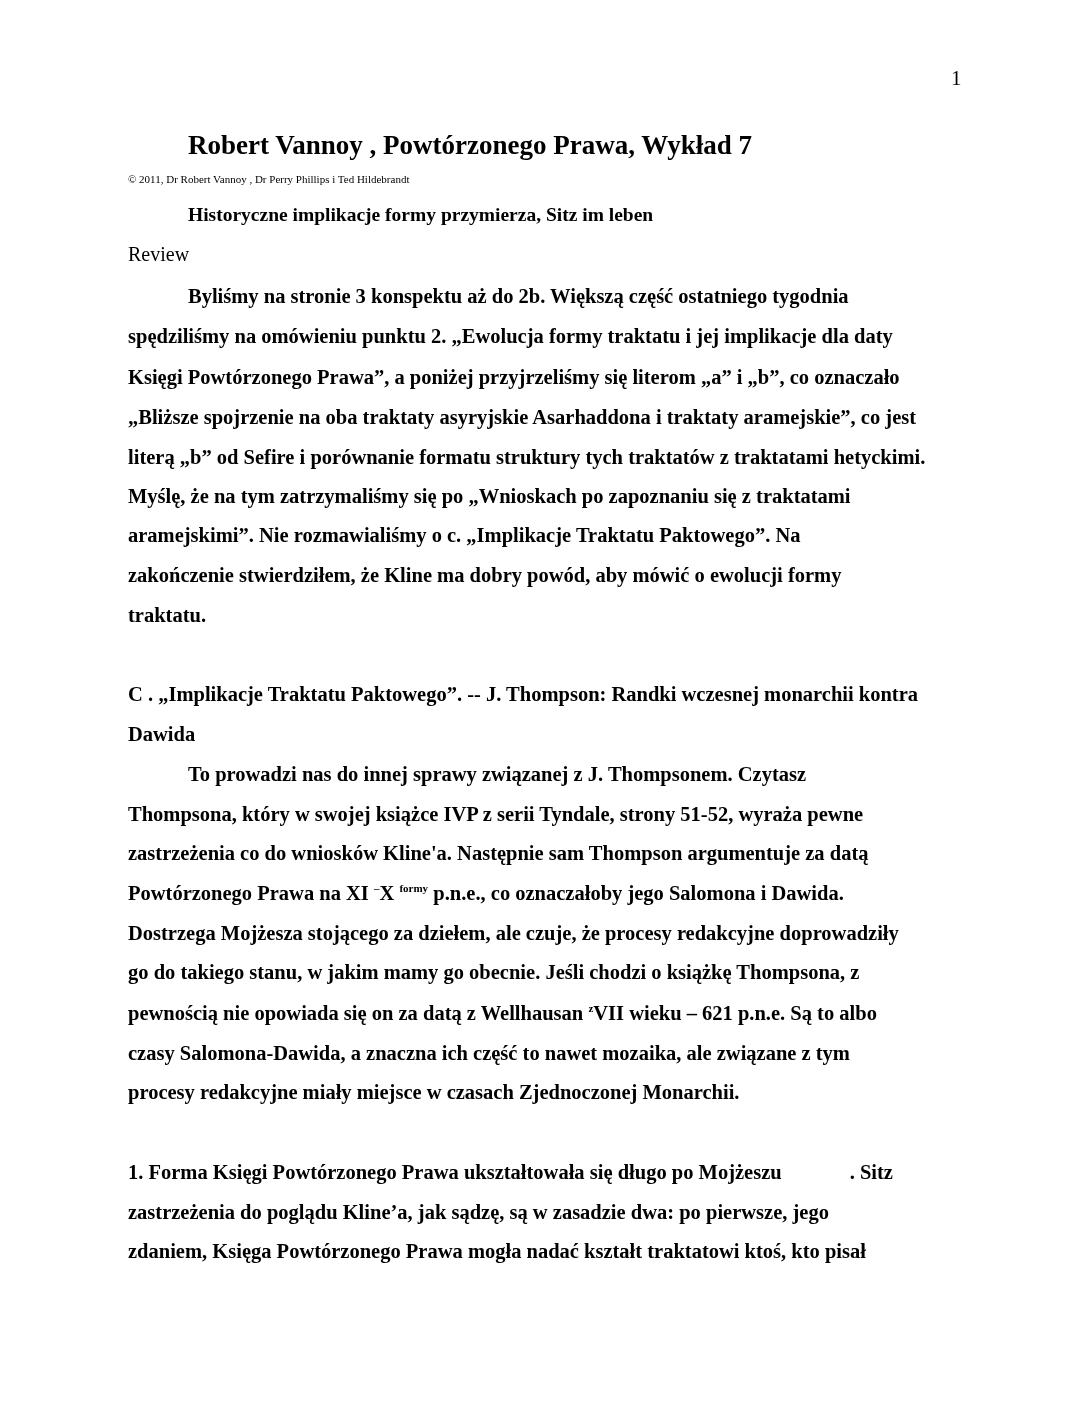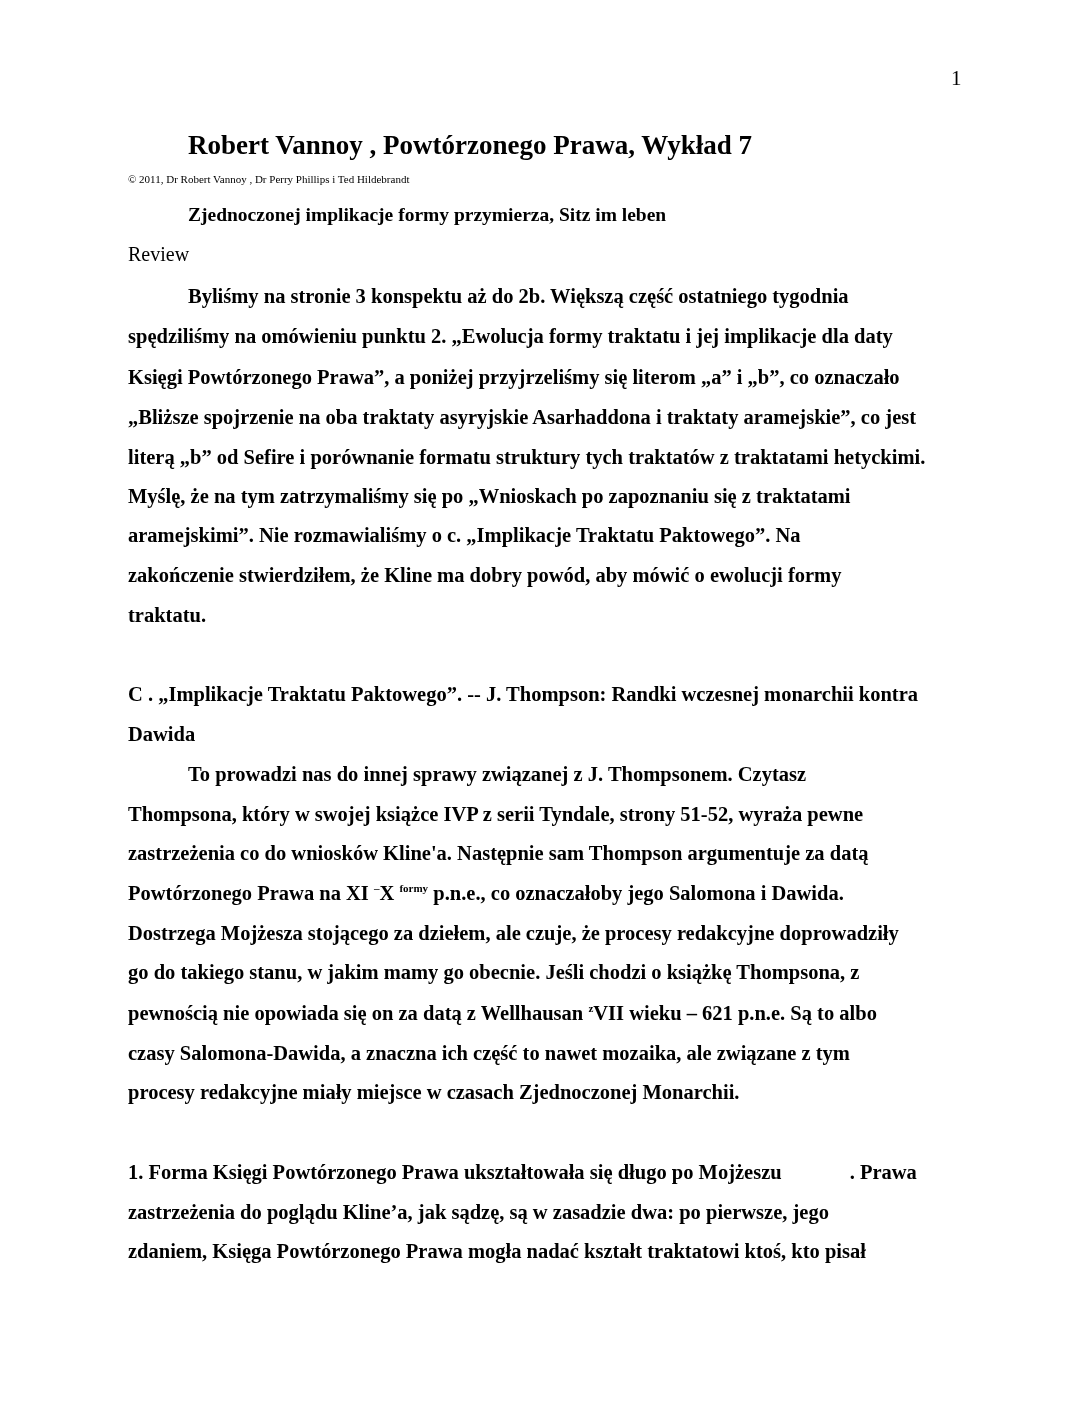--- a/index.html
+++ b/index.html
@@ -15,21 +15,21 @@
     .review { position: absolute; left: 128px; top: 243px; font-size: 20px; white-space: nowrap; }
     sup { font-size: 11px; vertical-align: 8px; line-height: 0; }
   </style>
 </head>
 <body>
 
 <div class="page-num">1</div>
 
 <div class="title">Robert Vannoy , Powtórzonego Prawa, Wykład 7</div>
 <div class="copy">© 2011, Dr Robert Vannoy , Dr Perry Phillips i Ted Hildebrandt</div>
-<div class="subtitle">Zjednoczonej implikacje formy przymierza, Sitz im leben</div>
+<div class="subtitle">Historyczne implikacje formy przymierza, Sitz im leben</div>
 <div class="review">Review</div>
 
 <div>
   <div class="line" style="left:188px;top:283px">Byliśmy na stronie 3 konspektu aż do 2b. Większą część ostatniego tygodnia</div>
   <div class="line" style="left:128px;top:323px">spędziliśmy na omówieniu punktu 2. „Ewolucja formy traktatu i jej implikacje dla daty</div>
   <div class="line" style="left:128px;top:364px">Księgi Powtórzonego Prawa”, a poniżej przyjrzeliśmy się literom „a” i „b”, co oznaczało</div>
   <div class="line" style="left:128px;top:404px">„Bliższe spojrzenie na oba traktaty asyryjskie Asarhaddona i traktaty aramejskie”, co jest</div>
   <div class="line" style="left:128px;top:444px">literą „b” od Sefire i porównanie formatu struktury tych traktatów z traktatami hetyckimi.</div>
   <div class="line" style="left:128px;top:483px">Myślę, że na tym zatrzymaliśmy się po „Wnioskach po zapoznaniu się z traktatami</div>
   <div class="line" style="left:128px;top:522px">aramejskimi”. Nie rozmawialiśmy o c. „Implikacje Traktatu Paktowego”. Na</div>
@@ -57,17 +57,17 @@
   <div class="line" style="left:128px;top:1000px">
     <span>pewnością nie opowiada się on za datą z Wellhausan</span>
     <sup>z</sup><span>VII wieku – 621 p.n.e. Są to albo</span>
   </div>
   <div class="line" style="left:128px;top:1040px">czasy Salomona-Dawida, a znaczna ich część to nawet mozaika, ale związane z tym</div>
   <div class="line" style="left:128px;top:1079px">procesy redakcyjne miały miejsce w czasach Zjednoczonej Monarchii.</div>
 </div>
 
 <div>
   <div class="line" style="left:128px;top:1159px">
-    <span>1. Forma Księgi Powtórzonego Prawa ukształtowała się długo po Mojżeszu</span><span style="display:inline-block;width:68px"></span><span>. Prawa</span>
+    <span>1. Forma Księgi Powtórzonego Prawa ukształtowała się długo po Mojżeszu</span><span style="display:inline-block;width:68px"></span><span>. Sitz</span>
   </div>
   <div class="line" style="left:128px;top:1199px">zastrzeżenia do poglądu Kline’a, jak sądzę, są w zasadzie dwa: po pierwsze, jego</div>
   <div class="line" style="left:128px;top:1238px">zdaniem, Księga Powtórzonego Prawa mogła nadać kształt traktatowi ktoś, kto pisał</div>
 </div>
 
 </body></html>

